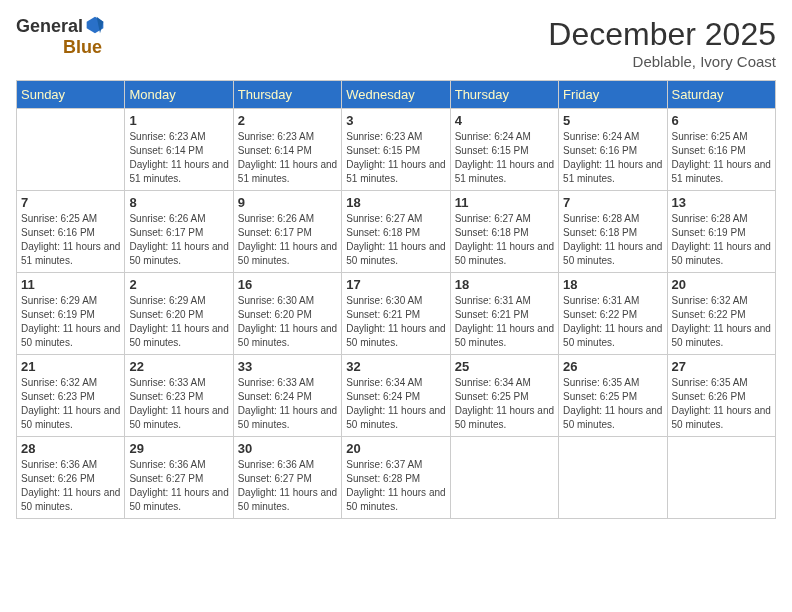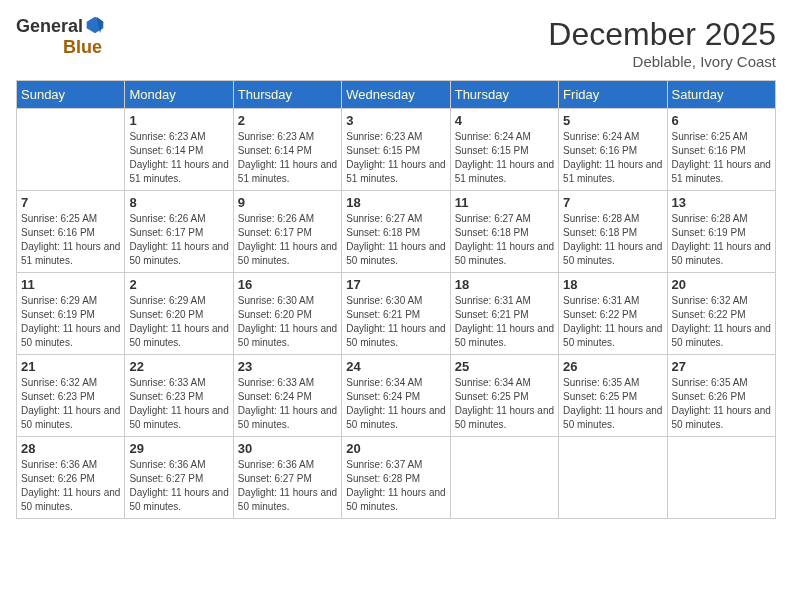--- a/index.html
+++ b/index.html
@@ -210,25 +210,25 @@
       <tr>
         <td>
           <div class="day-number">21</div>
           <div class="day-info">Sunrise: 6:32 AM<br>Sunset: 6:23 PM<br>Daylight: 11 hours and 50 minutes.</div>
         </td>
         <td>
           <div class="day-number">22</div>
           <div class="day-info">Sunrise: 6:33 AM<br>Sunset: 6:23 PM<br>Daylight: 11 hours and 50 minutes.</div>
         </td>
         <td>
-          <div class="day-number">23</div>
+          <div class="day-number">33</div>
           <div class="day-info">Sunrise: 6:33 AM<br>Sunset: 6:24 PM<br>Daylight: 11 hours and 50 minutes.</div>
         </td>
         <td>
-          <div class="day-number">24</div>
+          <div class="day-number">32</div>
           <div class="day-info">Sunrise: 6:34 AM<br>Sunset: 6:24 PM<br>Daylight: 11 hours and 50 minutes.</div>
         </td>
         <td>
           <div class="day-number">25</div>
           <div class="day-info">Sunrise: 6:34 AM<br>Sunset: 6:25 PM<br>Daylight: 11 hours and 50 minutes.</div>
         </td>
         <td>
           <div class="day-number">26</div>
           <div class="day-info">Sunrise: 6:35 AM<br>Sunset: 6:25 PM<br>Daylight: 11 hours and 50 minutes.</div>
         </td>

